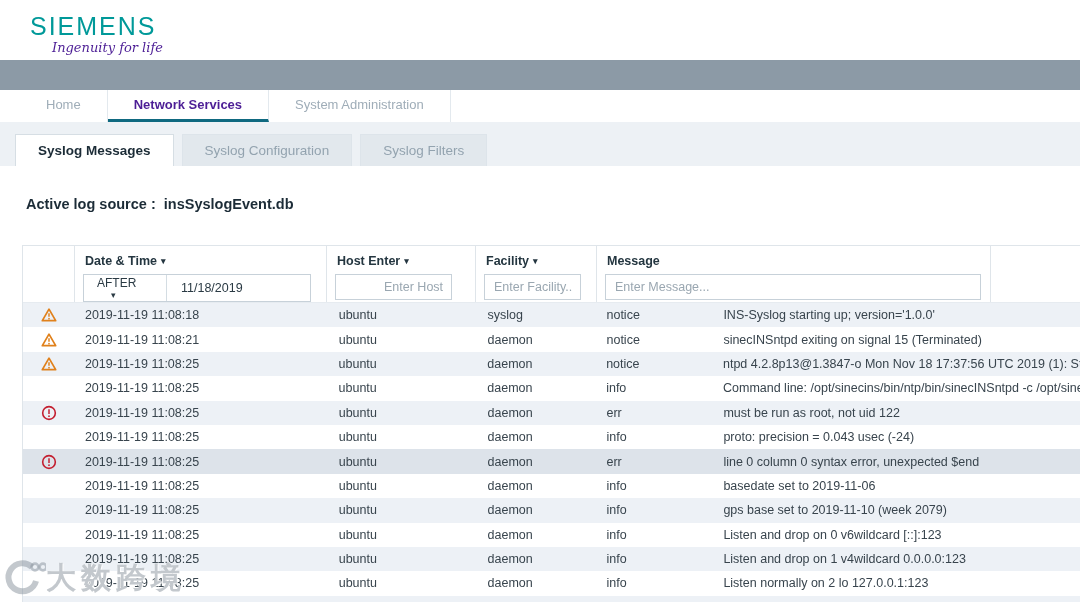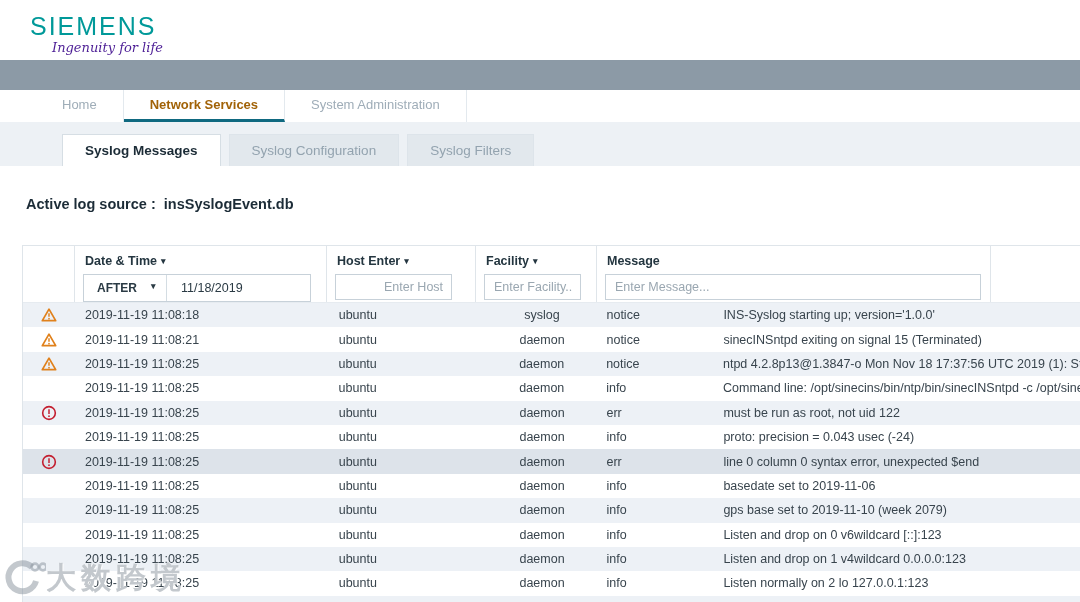--- a/index.html
+++ b/index.html
@@ -8,27 +8,27 @@
 
   
   .brand-header { position:absolute; top:0; left:0; width:1080px; height:60px; background:#fff; }
   .brand-logo { position:absolute; left:30px; top:12px; font-size:25px; font-weight:normal; letter-spacing:2px; color:#009999; }
   .brand-tagline { position:absolute; left:52px; top:40px; font-family:"DejaVu Serif", serif; font-style:italic; font-size:13px; color:#4c1d95; }
 
   
   .gray-band { position:absolute; top:60px; left:0; width:1080px; height:30px; background:#8c9aa6; }
 
   
-  .nav-row { position:absolute; top:90px; left:0; width:1034px; height:32px; background:#fff; display:flex; padding-left:20px;margin-left:16px; }
+  .nav-row { position:absolute; top:90px; left:0; width:1034px; height:32px; background:#fff; display:flex; padding-left:20px; }
   .nav-tab { height:32px; line-height:30px; padding:0 26px; font-size:13px; color:#9fadb8; border-right:1px solid #e3e9ee; cursor:pointer; white-space:nowrap; }
-  .nav-tab.active { color:#a16207; font-weight:bold; border-bottom:3px solid #0f6980; }
+  .nav-tab.active { color:#4c1d95; font-weight:bold; border-bottom:3px solid #0f6980; }
 
   
   .subtab-strip { position:absolute; top:122px; left:0; width:1080px; height:44px; background:#edf1f5; }
-  .subtab-row { position:absolute; top:134px; left:15px; display:flex;margin-left:47px; }
+  .subtab-row { position:absolute; top:134px; left:15px; display:flex; }
   .subtab { height:32px; line-height:32px; padding:0 22px; font-size:13.5px; margin-right:8px; background:#e2e8ed; color:#93a3af; border:1px solid #dde4ea; border-bottom:none; cursor:pointer; white-space:nowrap; }
   .subtab.active { background:#fff; color:#1b2b36; font-weight:bold; border:1px solid #d6dee4; border-bottom:1px solid #fff; height:33px; }
 
   
   .content-panel { position:absolute; top:166px; left:0; width:1080px; height:436px; background:#fff; }
   .log-source { position:absolute; left:26px; top:30px; font-size:14.5px; font-weight:bold; color:#1c2c37; }
   .log-source .val { margin-left:4px; }
 
   
   .log-table { position:absolute; left:22px; top:79px; width:1086px; border-left:1px solid #dfe5ea; }
@@ -37,34 +37,34 @@
   .th .lbl { margin:8px 0 0 10px; font-size:12.5px; font-weight:bold; color:#243640; white-space:nowrap; }
   .th .lbl .arrow { font-size:9px; color:#243640; margin-left:4px; vertical-align:1px; }
   .w-icon { width:52px; } .w-date { width:252px; } .w-host { width:149px; }
   .w-fac { width:121px; } .w-level { width:118px; } .w-msg { width:394px; }
 
   .filter-input { display:block; margin:6px 0 0 8px; height:26px; border:1px solid #c7d1d9; background:#fff; font-family:"Liberation Sans", sans-serif; font-size:12.5px; color:#3a474f; padding:0 6px 0 9px; outline:none; }
   .filter-input::placeholder { color:#9aa7b1; }
   .f-host { width:117px;padding-left:48px; } .f-fac { width:97px; } .f-level { width:92px; } .f-msg { width:376px; }
 
   .date-filter { display:flex; align-items:center; margin:6px 0 0 8px; width:228px; height:28px; border:1px solid #c7d1d9; background:#fff; }
-  .date-op { display:flex; align-items:flex-start; width:82px; padding-left:13px; font-size:12px; font-weight:bold; color:#2a3a44; cursor:pointer; }
+  .date-op { display:flex; align-items:flex-start; width:82px; padding-left:13px; font-size:12px; font-weight:normal; color:#2a3a44; cursor:pointer;flex-direction:column; }
   .date-op .arrow { font-size:9px; margin-left:14px; color:#2a3a44; }
   .date-sep { width:1px; height:26px; background:#d4dde3; }
   .date-val { flex:1; padding-left:14px; font-size:12.5px; color:#2a3a44; cursor:text; }
 
   .tbody .trow { display:flex; align-items:center; height:24.4px; font-size:12.5px; color:#38444d; cursor:default; }
   .trow.odd { background:#edf1f6; }
   .trow.even { background:#ffffff; }
   .trow.hl { background:#dde3ea; }
   .td { white-space:nowrap; overflow:visible; }
   .c-icon { width:52px; display:flex; justify-content:center; align-items:center; }
   .c-date { width:252px; padding-left:10px; }
   .c-host { width:149px; padding-left:12px; }
-  .c-fac { width:121px; padding-left:12px;text-align:center; }
+  .c-fac { width:121px; padding-left:12px; }
   .c-level { width:118px; padding-left:10px; }
   .c-msg { width:394px; padding-left:9px; }
   .row-ic { width:16px; height:16px; display:none; }
 
   
   .watermark { position:absolute; left:2px; top:558px; display:flex; align-items:flex-end; z-index:5; pointer-events:none; }
   .wm-text { font-size:30px; font-weight:bold; letter-spacing:5px; color:rgba(135,145,155,0.50); text-shadow:0 0 1px #fff, 1px 1px 0 rgba(255,255,255,0.85); }
 </style>
 </head>
 <body>

